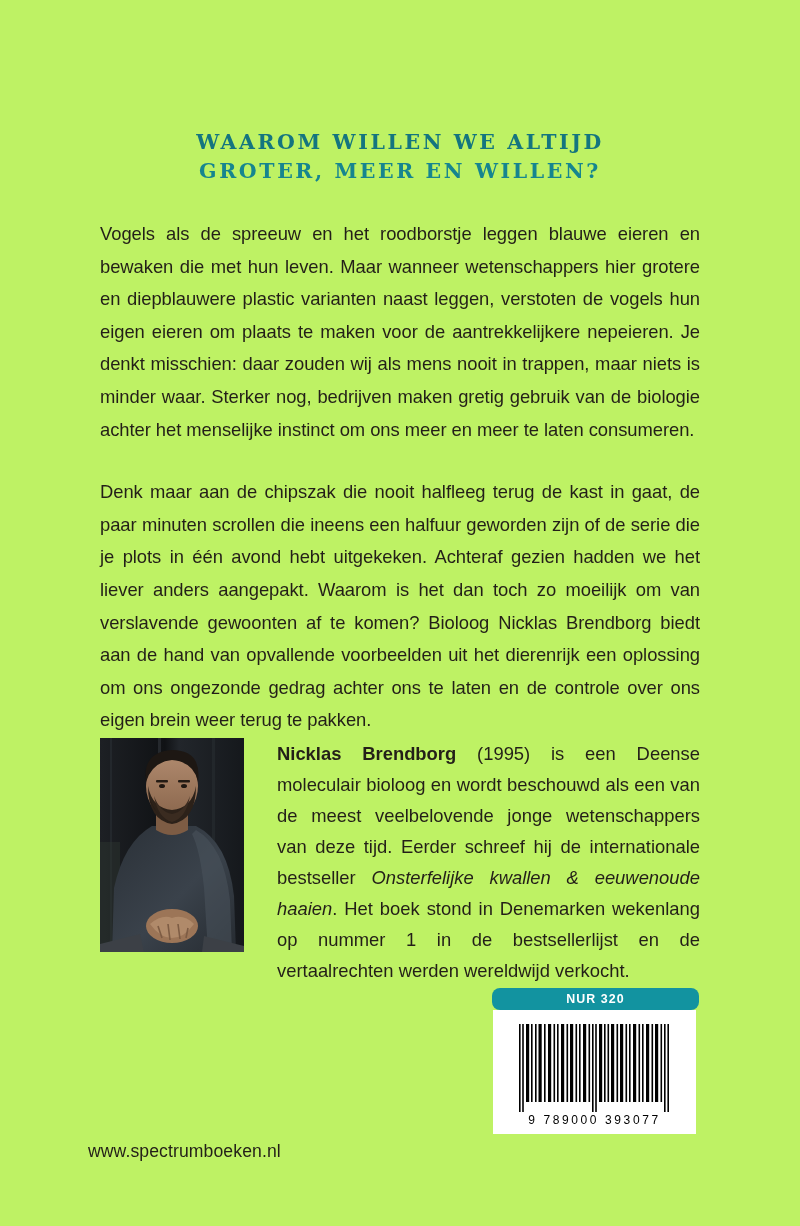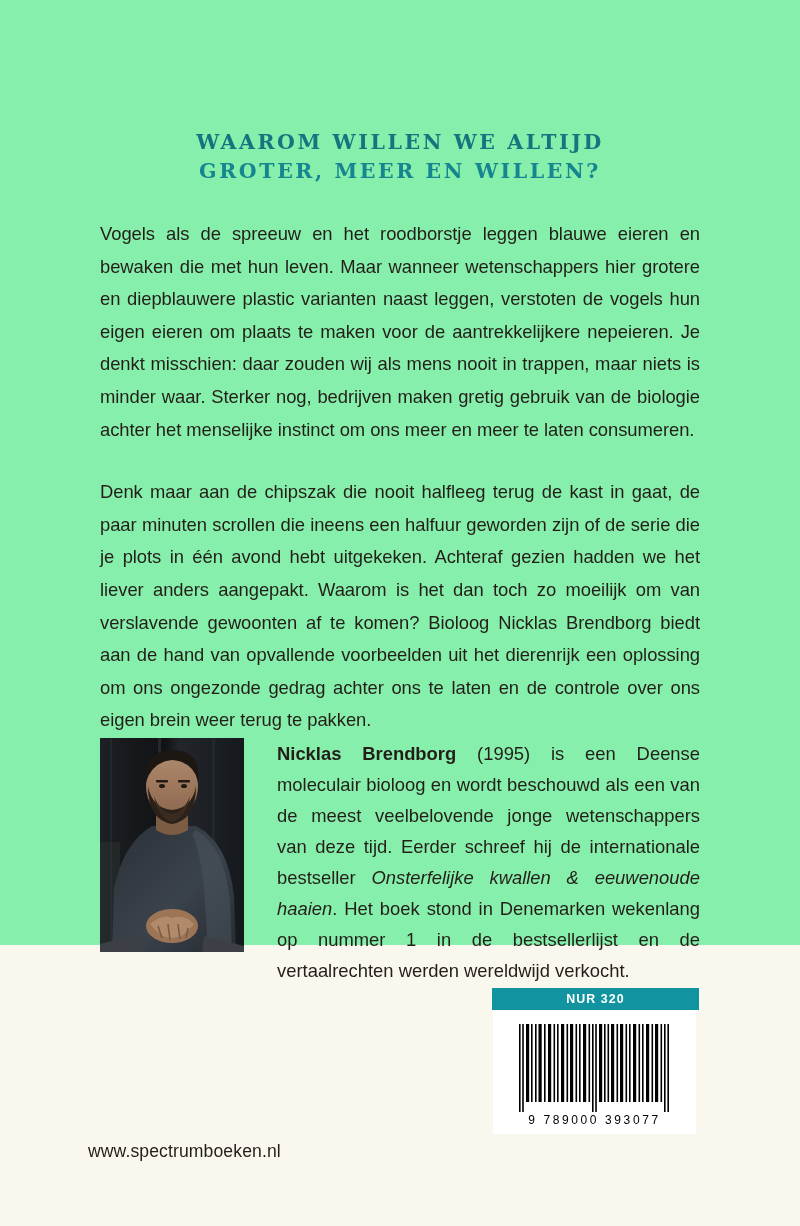--- a/index.html
+++ b/index.html
@@ -11,22 +11,22 @@
     height: 1226px;
     background: #faf8ee;
     font-family: "Liberation Sans", sans-serif;
     overflow: hidden;
     position: relative;
   }
 
   .page {
     position: relative;
     width: 800px;
-    height: 945px;
-    background: #86efac;
+    height: 1226px;
+    background: #bef264;
     box-sizing: border-box;
   }
 
   
   .headline {
     position: absolute;
     left: 100px;
     top: 128px;
     width: 600px;
     text-align: center;
@@ -107,20 +107,21 @@
     background: #1293a0;
     color: #ffffff;
     font-family: "Liberation Sans", sans-serif;
     font-size: 12.4px;
     font-weight: 700;
     letter-spacing: 1.1px;
     display: flex;
     align-items: center;
     justify-content: center;
     line-height: 1;
+    border-radius: 8px;
   }
   .barcode-panel {
     background: #ffffff;
     width: 203px;
     margin-left: 1px;
     padding: 14px 0 8px 0;
     box-sizing: border-box;
   }
   .barcode-bars {
     height: 88px;

